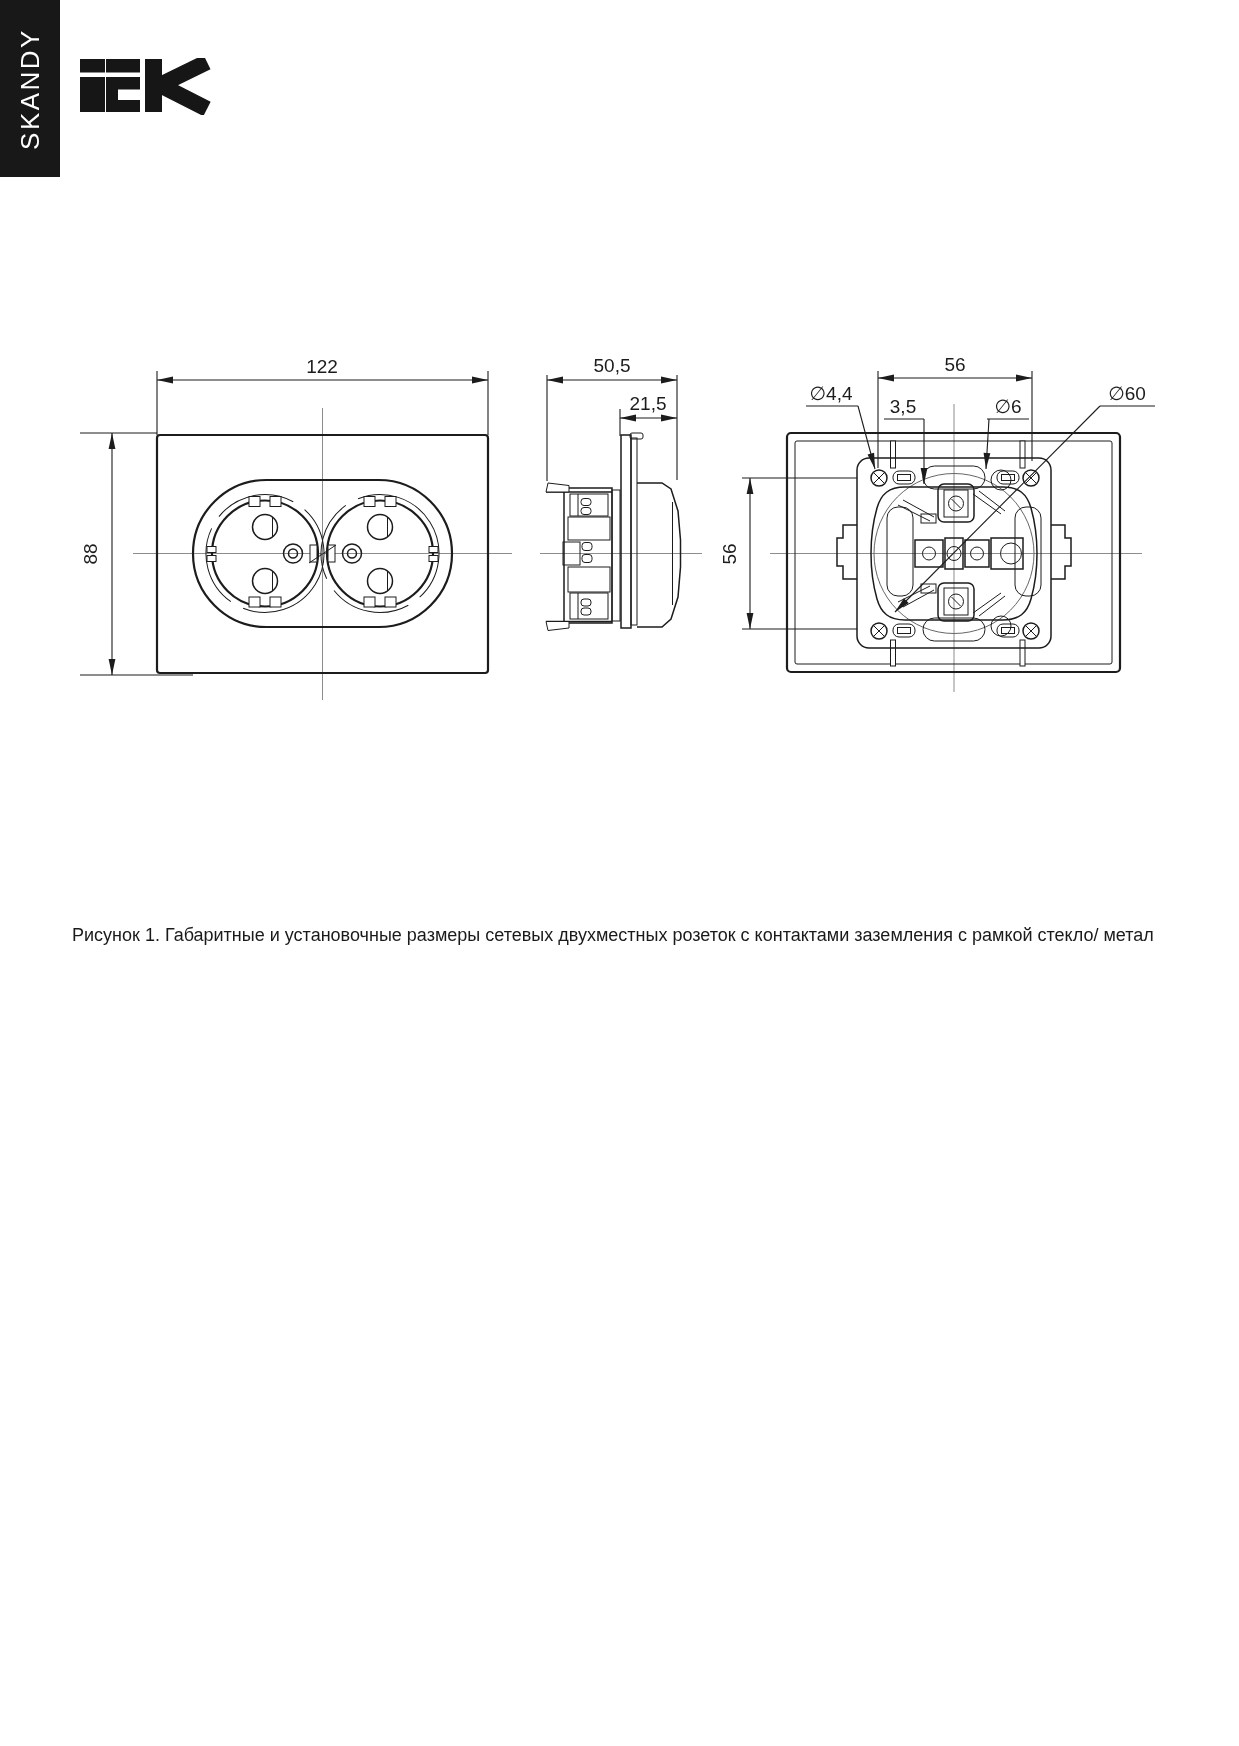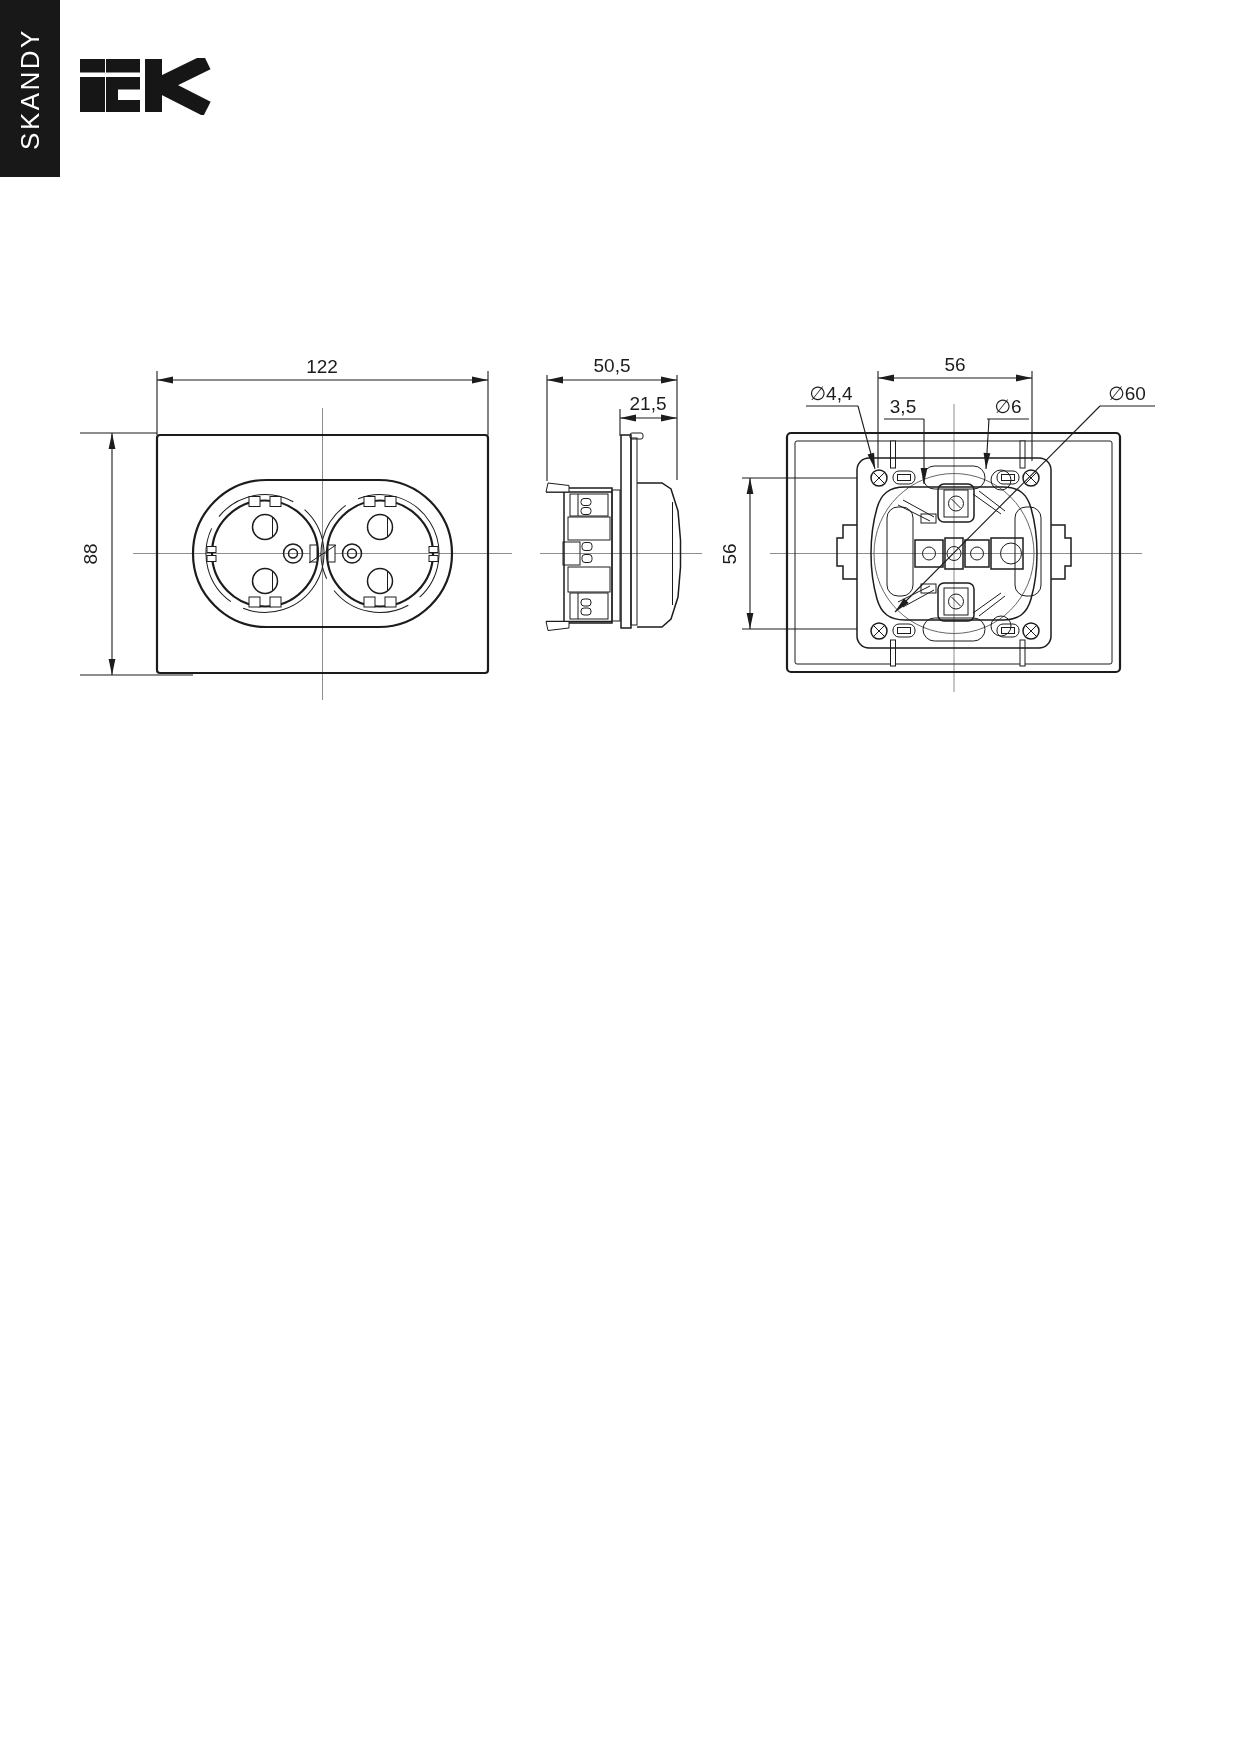--- a/index.html
+++ b/index.html
@@ -241,13 +241,14 @@
       <line class="dim" x1="987" y1="419" x2="1029" y2="419"></line>
       <line class="dim" x1="989" y1="419" x2="986" y2="469" marker-end="url(#arr)"></line>
       <text class="dimtxt" x="1008" y="413">∅6</text>
 
       <line class="dim" x1="1100" y1="406" x2="1155" y2="406"></line>
       <line class="dim" x1="1100" y1="406" x2="895" y2="612" marker-end="url(#arr)"></line>
       <text class="dimtxt" x="1127" y="400">∅60</text>
     </g>
   </svg>
 
+  <div class="caption">Рисунок 1. Габаритные и установочные размеры сетевых двухместных розеток с контактами заземления с рамкой стекло/ метал</div>
 </div>
 
 </body></html>

